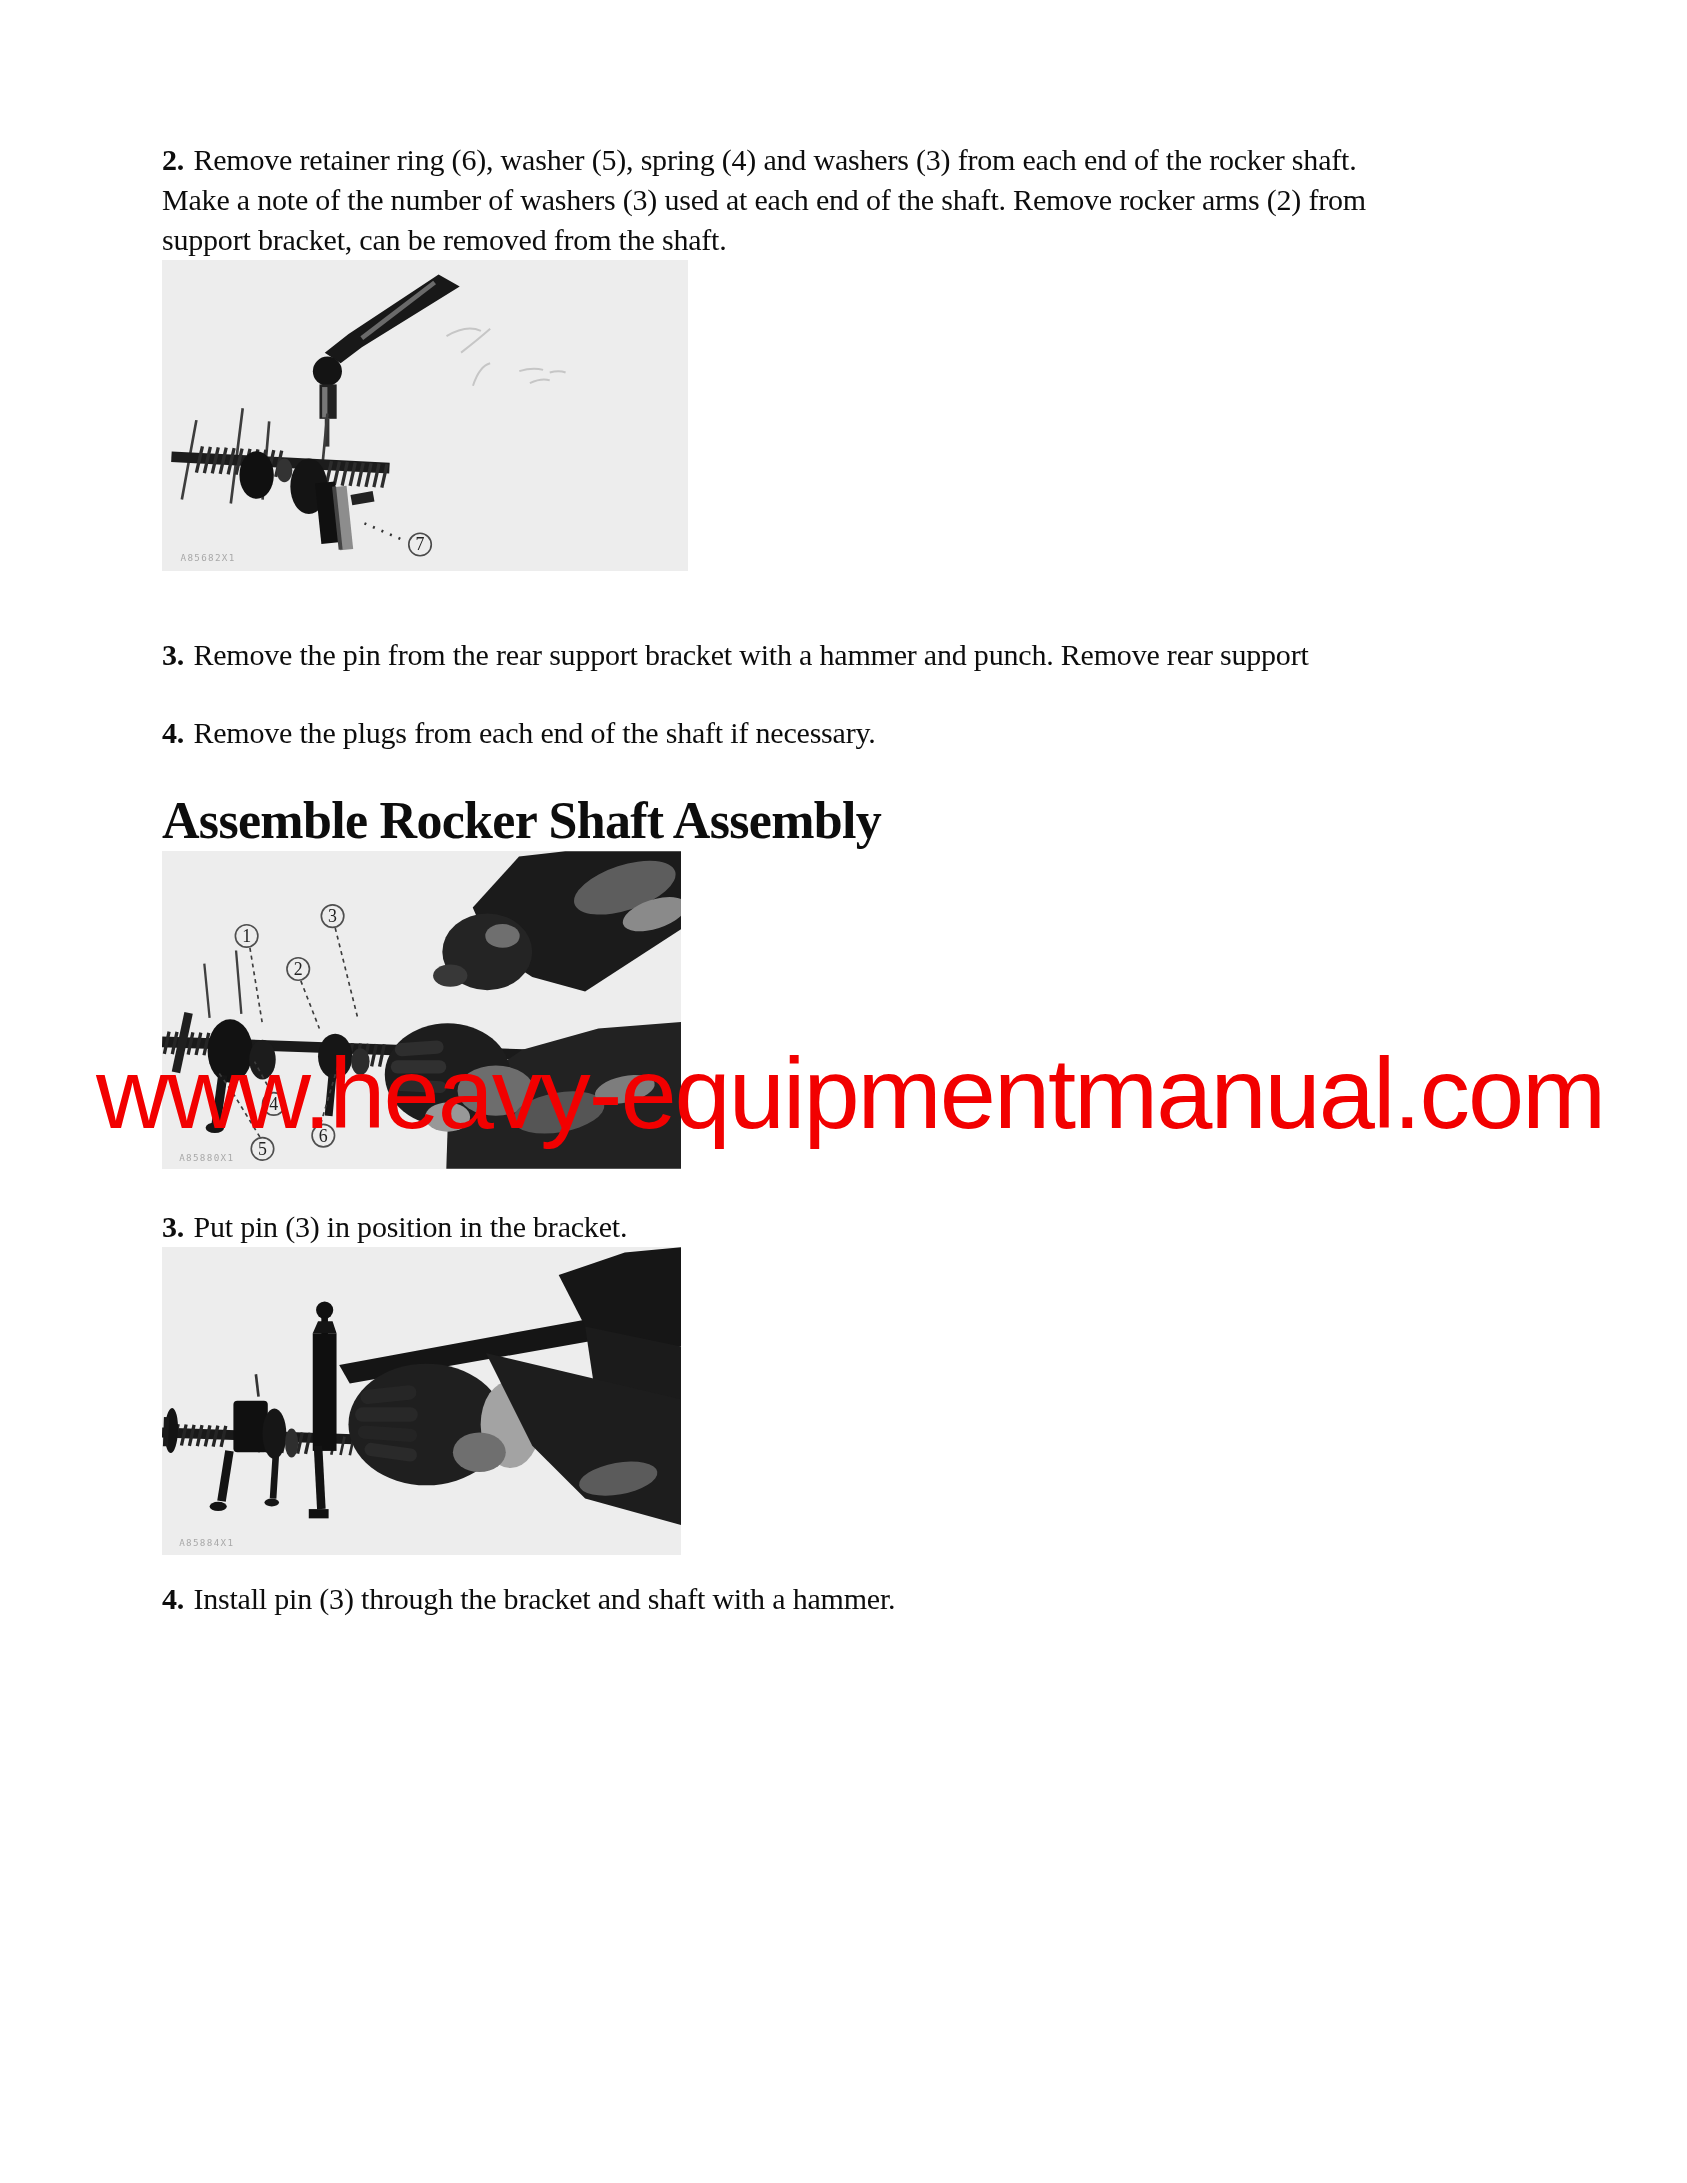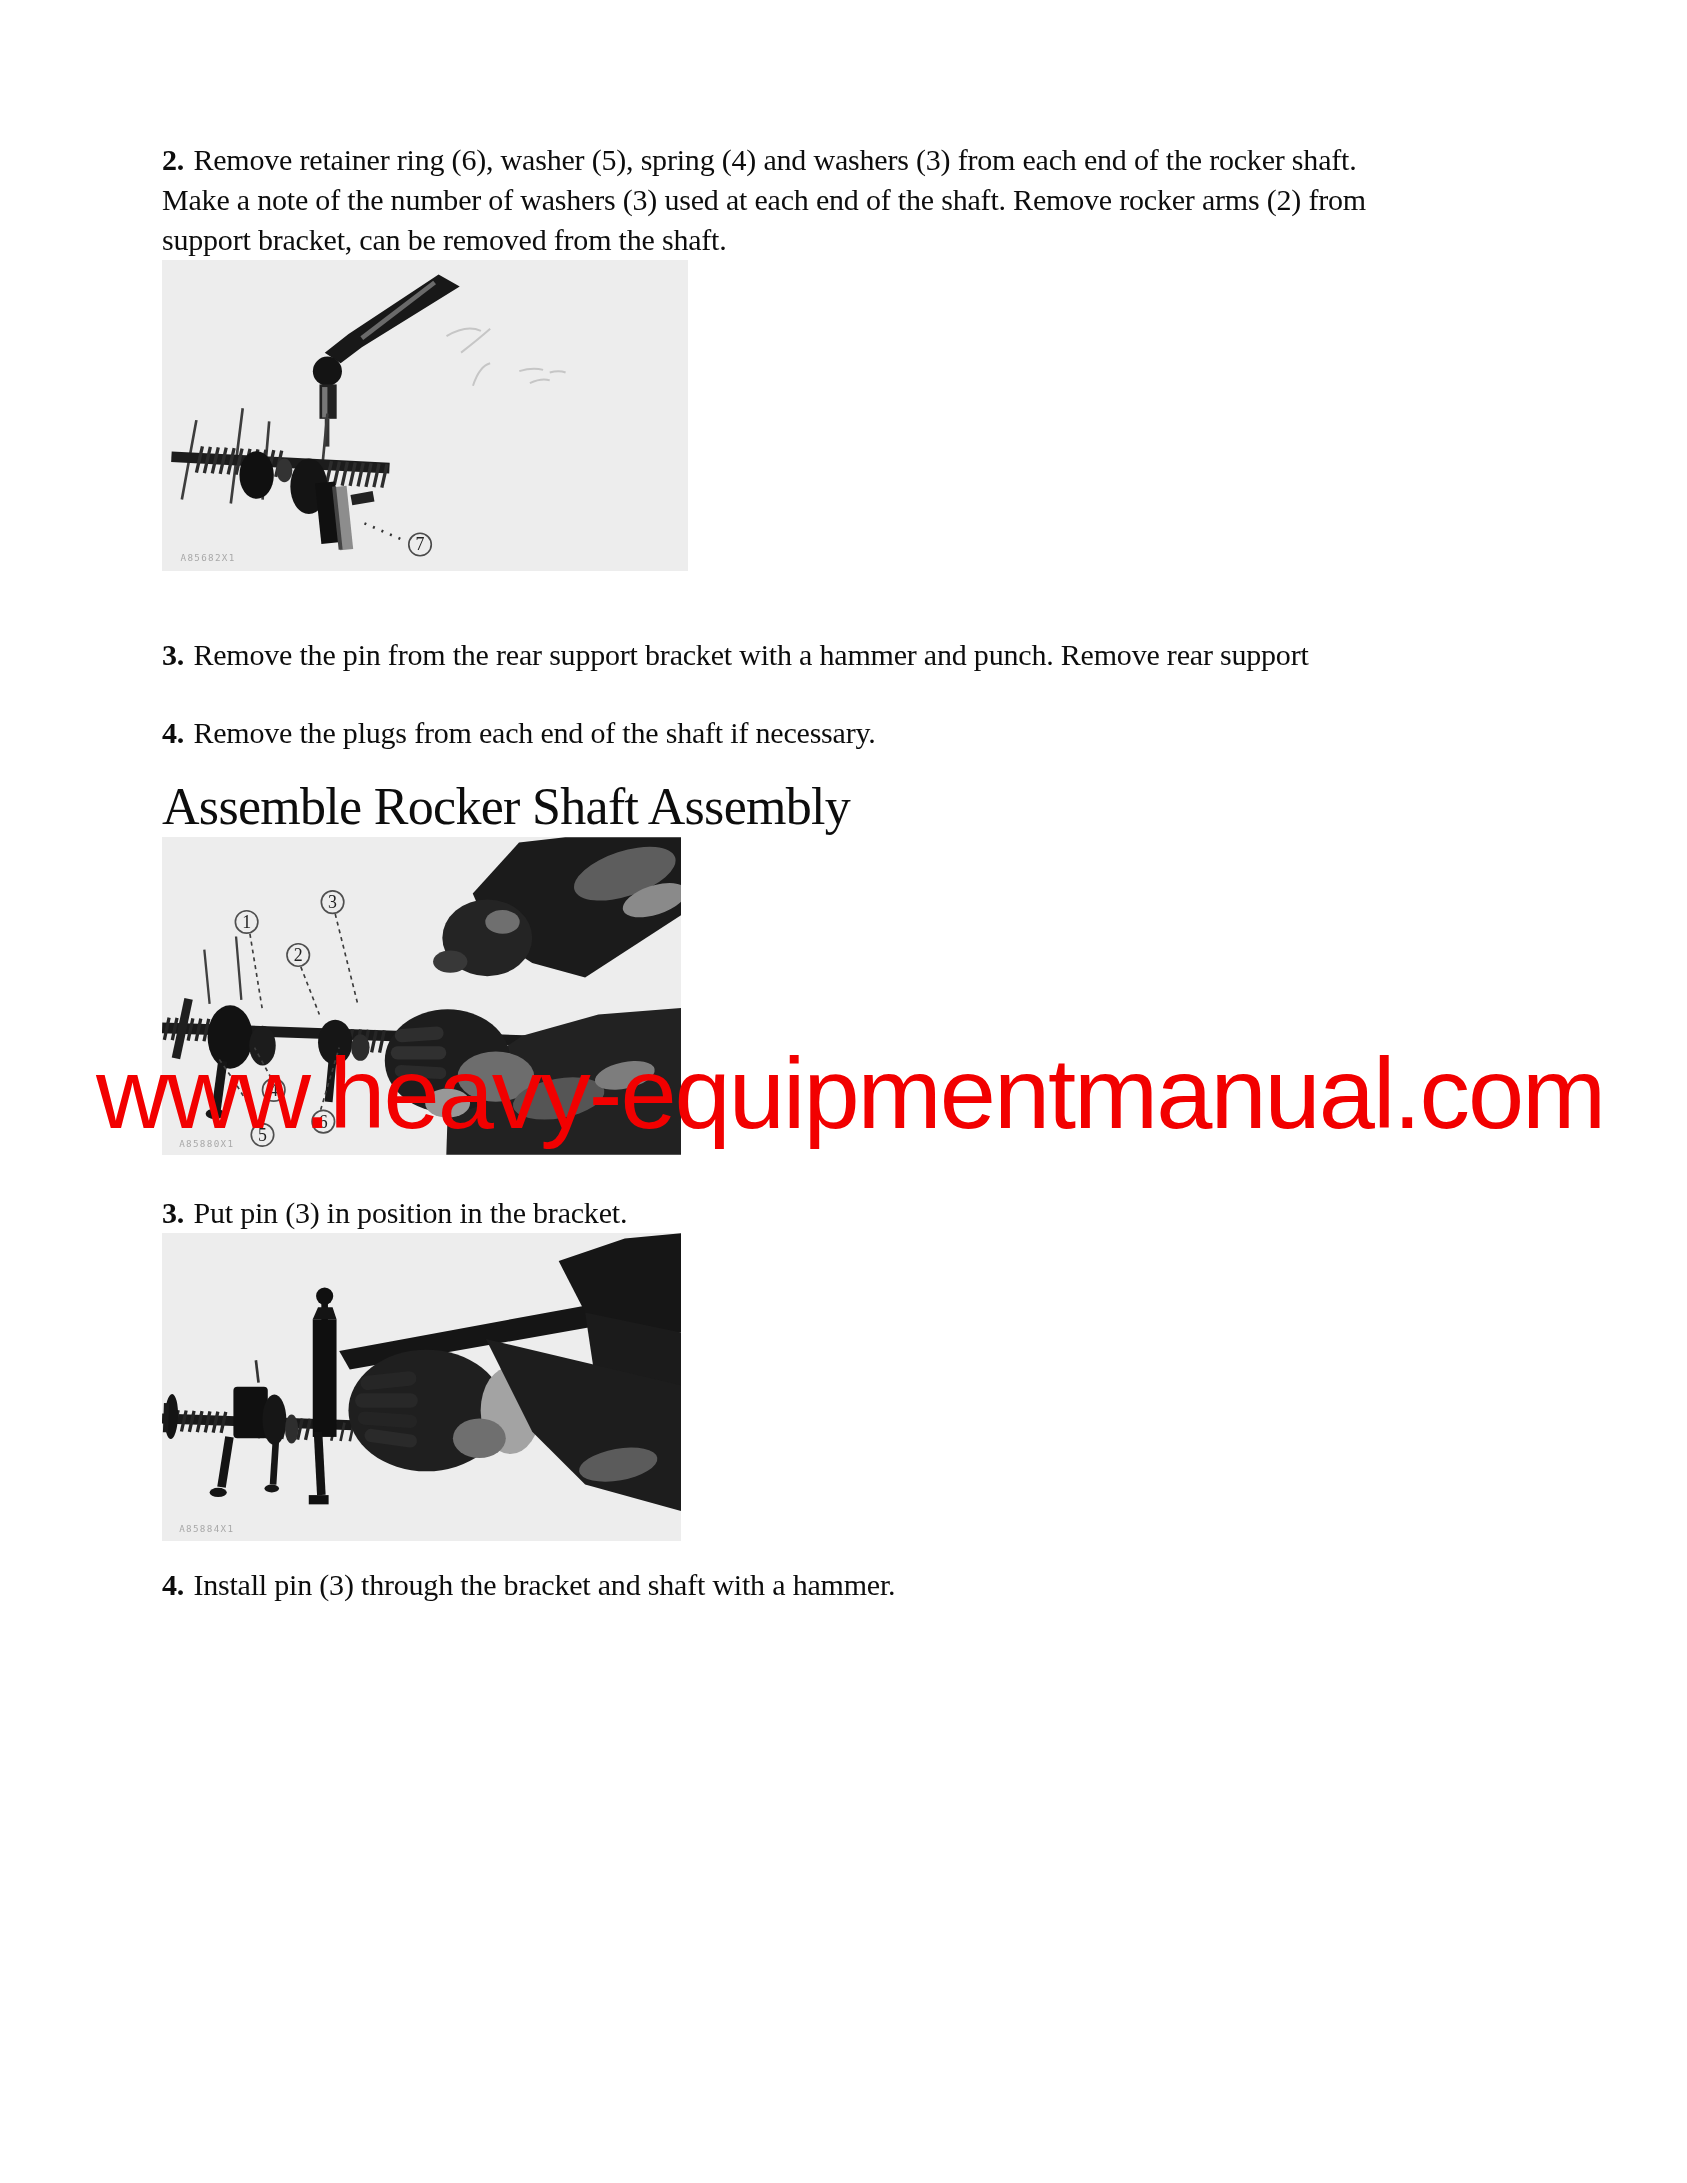--- a/index.html
+++ b/index.html
@@ -2,21 +2,21 @@
 <html style="font-size:10.6px"><head>
 <meta charset="utf-8">
 <style>
   html,body{margin:0;padding:0;background:#ffffff;}
   .page{position:relative;width:1687px;height:2183px;background:#ffffff;overflow:hidden;
         font-family:"Liberation Serif","DejaVu Serif",serif;color:#0d0d0d;}
   .content{position:absolute;top:0;left:0;width:1341px;padding:140px 162px 0 162px;box-sizing:border-box;}
   .step{font-size:30px;line-height:40px;letter-spacing:-0.2px;}
   .step .line{white-space:nowrap;}
   .num{font-weight:bold;margin-right:9.3px;}
-  h1.title{font-size:52px;line-height:61px;font-weight:normal;margin:23px 0 0 0;letter-spacing:-0.7px;}
+  h1.title{font-size:52px;line-height:61px;font-weight:bold;margin:37px 0 0 0;letter-spacing:-0.7px;}
   figure.fig{margin:0;padding:0;display:block;background:#ededed;}
   .f1{margin-top:30px;width:526px;height:311px;}
   .f2{margin-top:22.5px;width:519px;height:318px;}
   .f3{margin-top:12px;width:519px;height:308px;}
   .s3{margin-top:64px;}
   .s4{margin-top:38px;}
   .s1b{margin-top:61px;}
   .s2b{margin-top:33px;}
   .s3b{margin-top:38px;}
   .s4b{margin-top:24px;}

